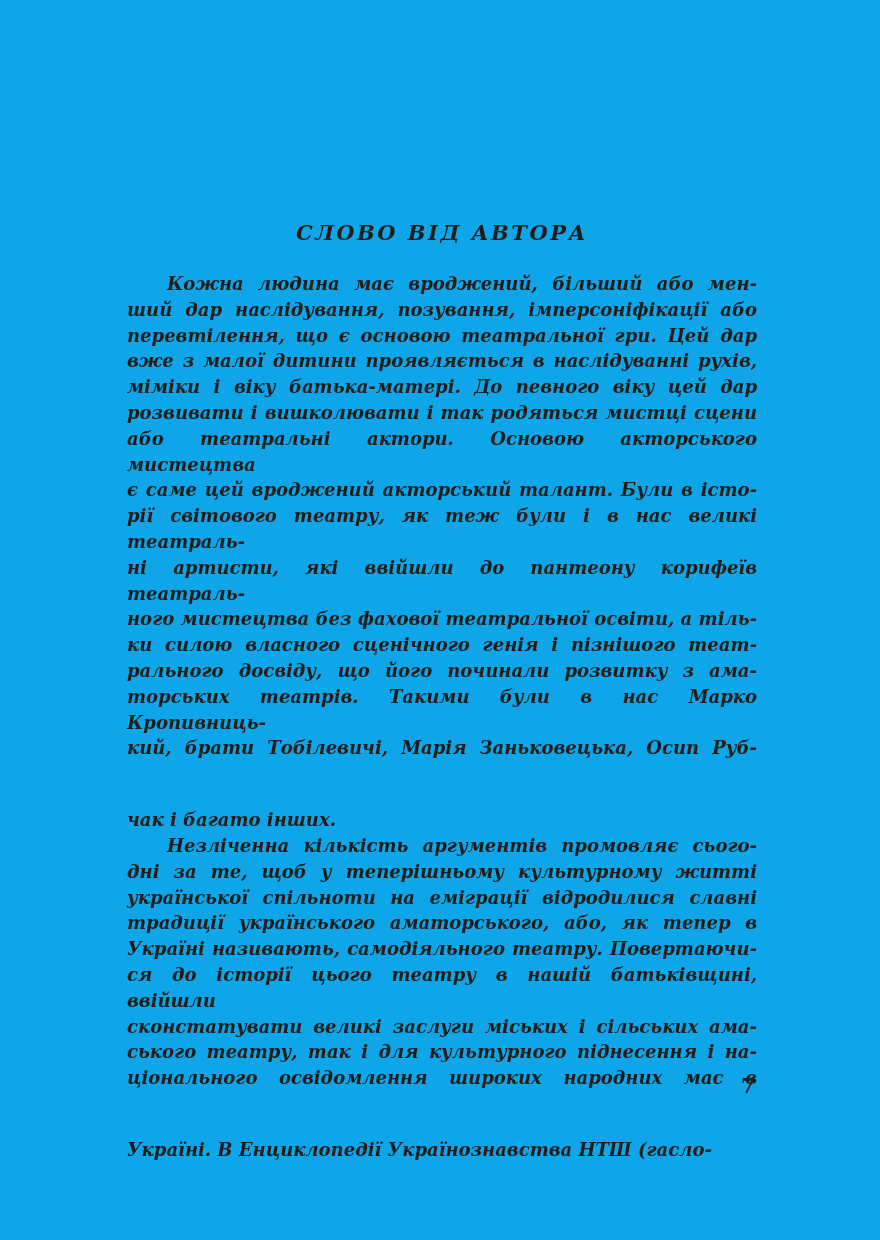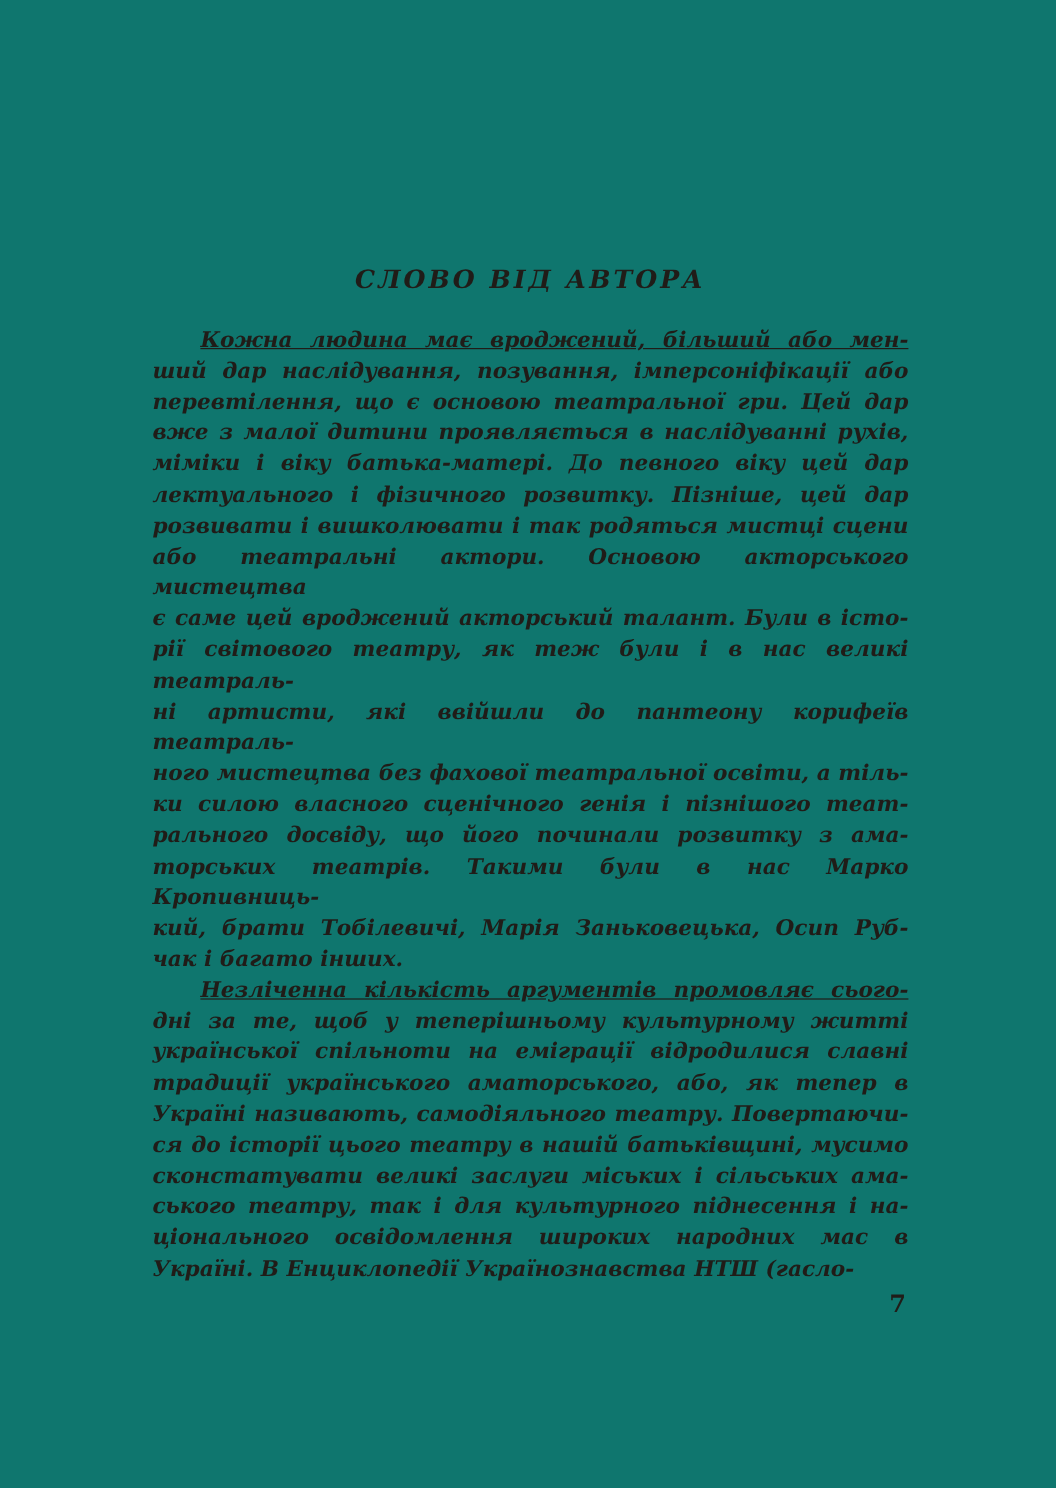--- a/index.html
+++ b/index.html
@@ -4,21 +4,21 @@
 <style>
   html, body {
     margin: 0;
     padding: 0;
     background: #ffffff;
   }
   .page {
     position: relative;
     width: 880px;
     height: 1240px;
-    background: #0f766e;
+    background: #0ea5e9;
     overflow: hidden;
     font-family: "DejaVu Serif", serif;
     font-style: italic;
     font-weight: bold;
     color: #201c18;
   }
   .content {
     position: absolute;
     left: 127px;
     top: 220px;
@@ -37,24 +37,24 @@
     font-size: 18px;
     line-height: 25.8px;
     margin: 0;
   }
   .line {
     text-align: justify;
     text-align-last: justify;
   }
   .line.last {
     text-align-last: left;
+    margin-top: 46px;
   }
   .paragraph .line:first-child {
     text-indent: 40px;
-    text-decoration: underline;
   }
   .page-number {
     position: absolute;
     right: 125px;
     top: 1074px;
     font-size: 20px;
     font-style: normal;
     font-weight: bold;
     color: #201c18;
   }
@@ -64,40 +64,39 @@
 
 <div class="page">
   <div class="content">
     <h1 class="title">СЛОВО ВІД АВТОРА</h1>
     <div class="paragraph">
         <div class="line">Кожна людина має вроджений, більший або мен-</div>
         <div class="line">ший дар наслідування, позування, імперсоніфікації або</div>
         <div class="line">перевтілення, що є основою театральної гри. Цей дар</div>
         <div class="line">вже з малої дитини проявляється в наслідуванні рухів,</div>
         <div class="line">міміки і віку батька-матері. До певного віку цей дар</div>
-        <div class="line">лектуального і фізичного розвитку. Пізніше, цей дар</div>
         <div class="line">розвивати і вишколювати і так родяться мистці сцени</div>
         <div class="line">або театральні актори. Основою акторського мистецтва</div>
         <div class="line">є саме цей вроджений акторський талант. Були в істо-</div>
         <div class="line">рії світового театру, як теж були і в нас великі театраль-</div>
         <div class="line">ні артисти, які ввійшли до пантеону корифеїв театраль-</div>
         <div class="line">ного мистецтва без фахової театральної освіти, а тіль-</div>
         <div class="line">ки силою власного сценічного генія і пізнішого теат-</div>
         <div class="line">рального досвіду, що його починали розвитку з ама-</div>
         <div class="line">торських театрів. Такими були в нас Марко Кропивниць-</div>
         <div class="line">кий, брати Тобілевичі, Марія Заньковецька, Осип Руб-</div>
         <div class="line last">чак і багато інших.</div>
       </div>
     <div class="paragraph">
         <div class="line">Незліченна кількість аргументів промовляє сього-</div>
         <div class="line">дні за те, щоб у теперішньому культурному житті</div>
         <div class="line">української спільноти на еміграції відродилися славні</div>
         <div class="line">традиції українського аматорського, або, як тепер в</div>
         <div class="line">Україні називають, самодіяльного театру. Повертаючи-</div>
-        <div class="line">ся до історії цього театру в нашій батьківщині, мусимо</div>
+        <div class="line">ся до історії цього театру в нашій батьківщині, ввійшли</div>
         <div class="line">сконстатувати великі заслуги міських і сільських ама-</div>
         <div class="line">ського театру, так і для культурного піднесення і на-</div>
         <div class="line">ціонального освідомлення широких народних мас в</div>
         <div class="line last">Україні. В Енциклопедії Українознавства НТШ (гасло-</div>
       </div>
   </div>
   <div class="page-number">7</div>
 </div>
 
 </body></html>

